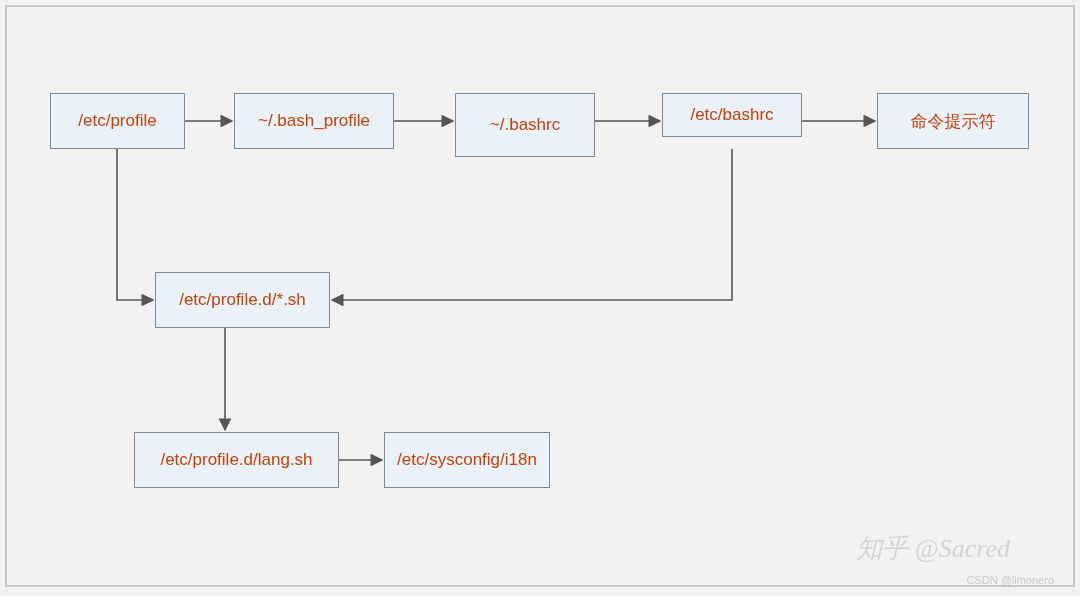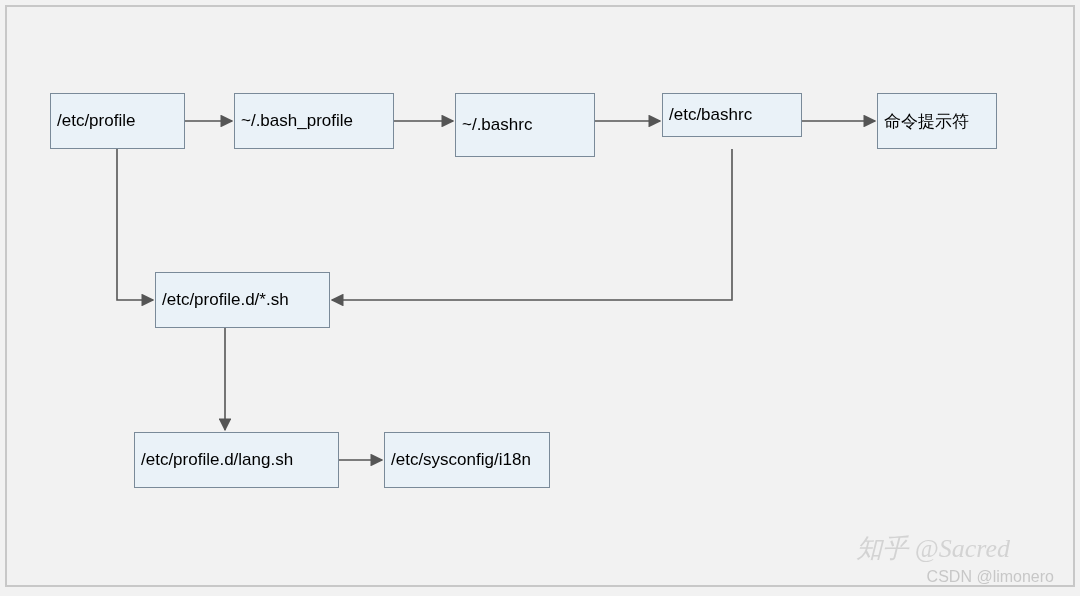--- a/index.html
+++ b/index.html
@@ -20,22 +20,23 @@
     height: 578px;
     border: 2px solid #c8c8c8;
     background: #f2f2f2;
   }
   .node {
     position: absolute;
     background: #eaf2f8;
     border: 1.5px solid #7a8a99;
     display: flex;
     align-items: center;
+    justify-content: center;
     font-size: 17px;
-    color: #000000;
+    color: #c2410c;
     box-sizing: border-box;
     text-align: center;
     padding: 0 6px;
   }
   svg.arrows {
     position: absolute;
     left: 0;
     top: 0;
     width: 1080px;
     height: 596px;
@@ -48,21 +49,21 @@
     font-size: 26px;
     color: rgba(120,120,120,0.25);
     font-style: italic;
     font-family: "STKaiti", "KaiTi", serif;
     pointer-events: none;
   }
   .watermark2 {
     position: absolute;
     right: 26px;
     bottom: 10px;
-    font-size: 16px;
+    font-size: 11px;
     color: rgba(120,120,120,0.35);
     pointer-events: none;
   }
 </style>
 </head>
 <body>
 
 <div class="outer-border"></div>
 
 <div class="node" style="left:50px;  top:93px;  width:135px; height:56px;">
@@ -70,21 +71,21 @@
   </div>
 <div class="node" style="left:234px; top:93px;  width:160px; height:56px;">
     <span>~/.bash_profile</span>
   </div>
 <div class="node" style="left:455px; top:93px;  width:140px; height:64px;">
     <span>~/.bashrc</span>
   </div>
 <div class="node" style="left:662px; top:93px;  width:140px; height:44px;">
     <span>/etc/bashrc</span>
   </div>
-<div class="node" style="left:877px; top:93px;  width:120px; height:56px;">
+<div class="node" style="left:877px; top:93px;  width:152px; height:56px;">
     <span>命令提示符</span>
   </div>
 
 <div class="node" style="left:155px; top:272px; width:175px; height:56px;">
     <span>/etc/profile.d/*.sh</span>
   </div>
 
 <div class="node" style="left:134px; top:432px; width:205px; height:56px;">
     <span>/etc/profile.d/lang.sh</span>
   </div>

